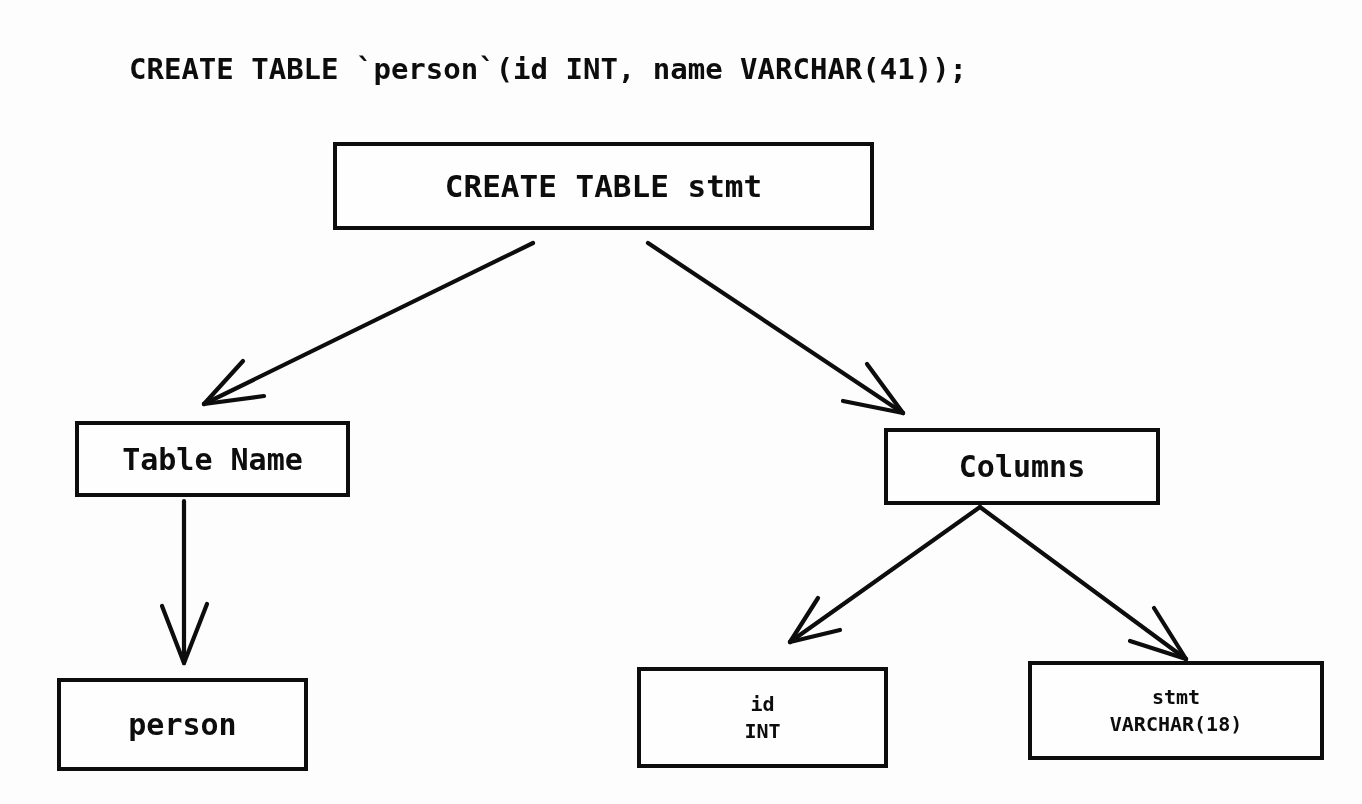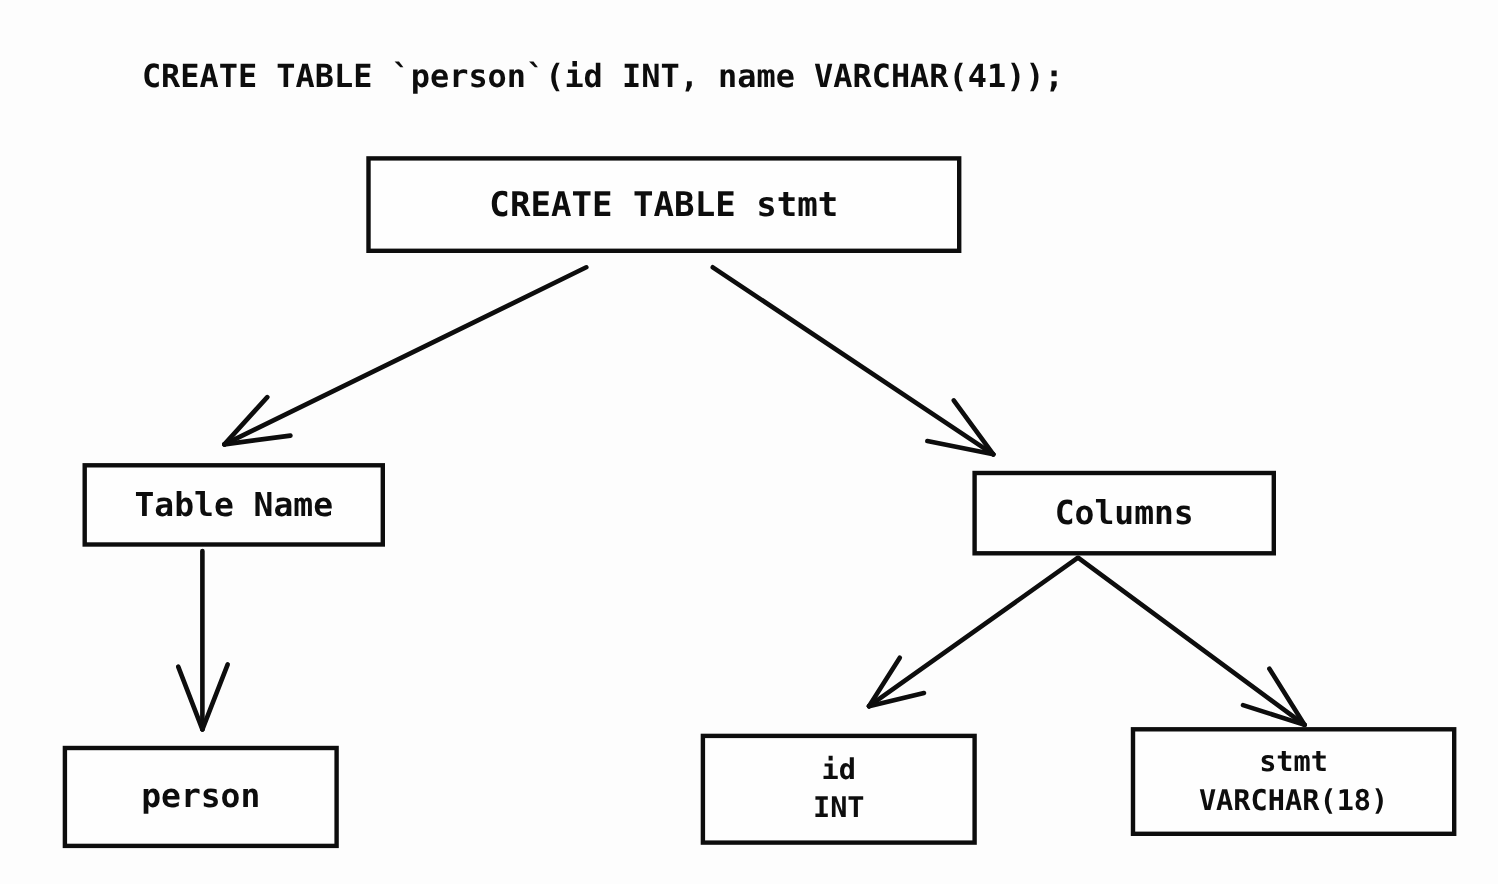--- a/index.html
+++ b/index.html
@@ -45,21 +45,21 @@
     display: flex;
     align-items: center;
     justify-content: center;
     text-align: center;
     font-weight: 700;
     font-size: 30px;
   }
   .node.root { font-size: 31px; }
   .node.two-line {
     flex-direction: column;
-    font-size: 26px;
+    font-size: 20px;
     line-height: 1.32;
   }
 </style>
 </head>
 <body>
 
 <div class="stage">
 
   <div class="sql-line">CREATE TABLE `person`(id INT, name VARCHAR(41));</div>
 

